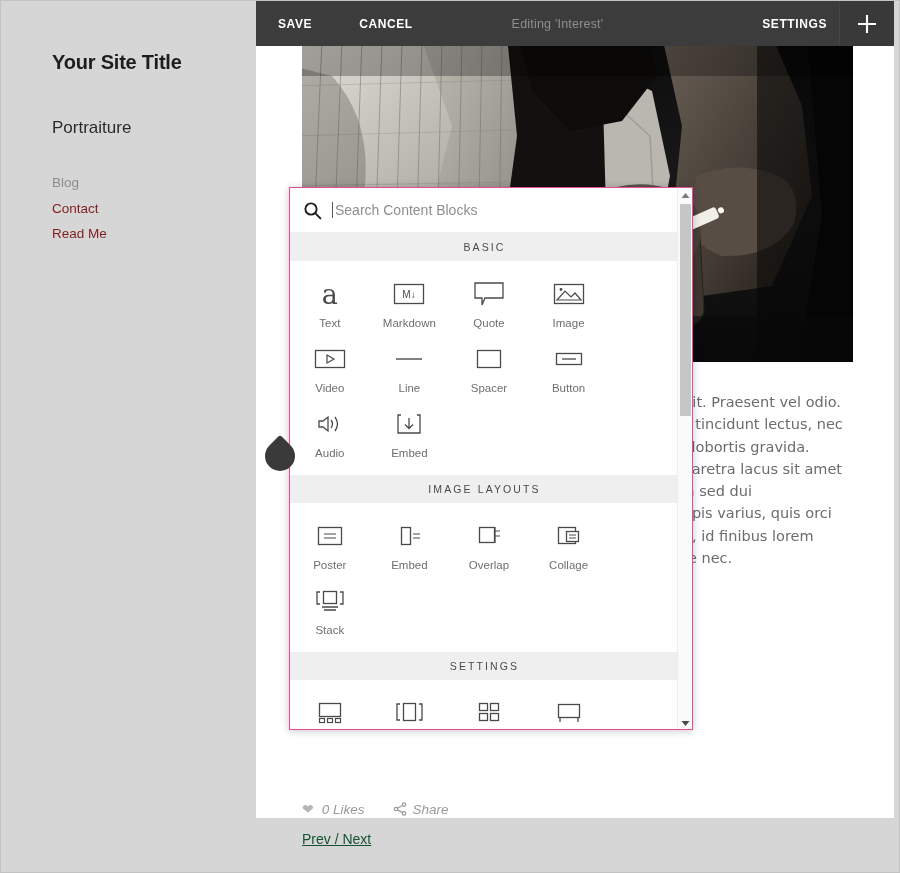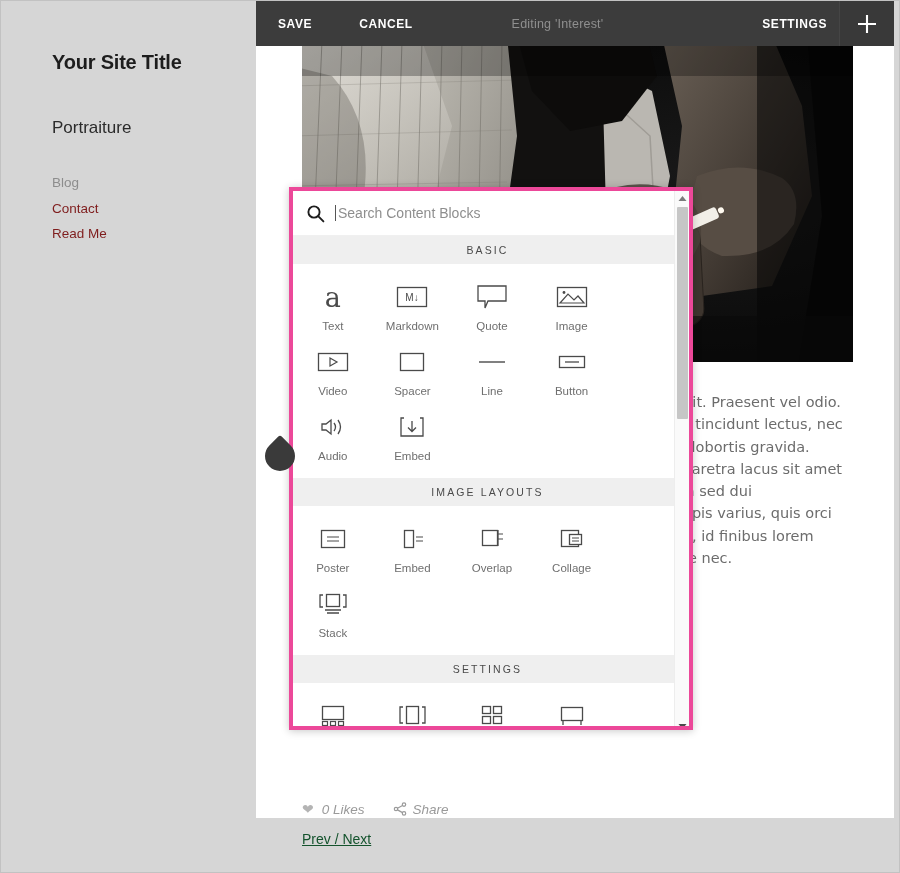--- a/index.html
+++ b/index.html
@@ -115,21 +115,21 @@
     position: absolute; left: 46px; top: 13px;
     font-size: 14px; color: #14532d; cursor: pointer; text-decoration: underline;
   }
 
   
   #popover {
     position: absolute; left: 288px; top: 186px;
     width: 404px; height: 543px;
     background: #ffffff;
     box-shadow: 0 1px 8px rgba(0,0,0,0.22);
-    border: 4px solid #ec4899;
+    border: 1px solid #ec4899;
     overflow: hidden;
   }
   #drag-handle {
     position: absolute; left: 264px; top: 440px;
     width: 30px; height: 30px;
     background: #3a3a3a;
     border-radius: 50% 8% 50% 50%;
     transform: rotate(-45deg);
     z-index: 5;
   }
@@ -410,33 +410,33 @@
               <rect x="1.5" y="3.5" width="29" height="17" stroke="#4a4a4a" stroke-width="1.3" fill="none"></rect>
               <path d="M13 8 L20 12 L13 16 Z" stroke="#4a4a4a" stroke-width="1.2" fill="none"></path>
             </svg>
           </span>
           <span class="blabel">Video</span>
         </div>
 
         <div class="block-item">
           <span class="glyph">
             <svg width="32" height="24" viewBox="0 0 32 24">
+              <path d="M3 12 H29" stroke="#4a4a4a" stroke-width="1.4"></path>
+            </svg>
+          </span>
+          <span class="blabel">Line</span>
+        </div>
+
+        <div class="block-item">
+          <span class="glyph">
+            <svg width="32" height="24" viewBox="0 0 32 24">
               <rect x="4.5" y="3.5" width="23" height="17" stroke="#4a4a4a" stroke-width="1.3" fill="none"></rect>
             </svg>
           </span>
           <span class="blabel">Spacer</span>
-        </div>
-
-        <div class="block-item">
-          <span class="glyph">
-            <svg width="32" height="24" viewBox="0 0 32 24">
-              <path d="M3 12 H29" stroke="#4a4a4a" stroke-width="1.4"></path>
-            </svg>
-          </span>
-          <span class="blabel">Line</span>
         </div>
 
         <div class="block-item">
           <span class="glyph">
             <svg width="32" height="24" viewBox="0 0 32 24">
               <rect x="3.5" y="6.5" width="25" height="11" stroke="#4a4a4a" stroke-width="1.3" fill="none"></rect>
               <path d="M9 12 H23" stroke="#4a4a4a" stroke-width="1.3"></path>
             </svg>
           </span>
           <span class="blabel">Button</span>

